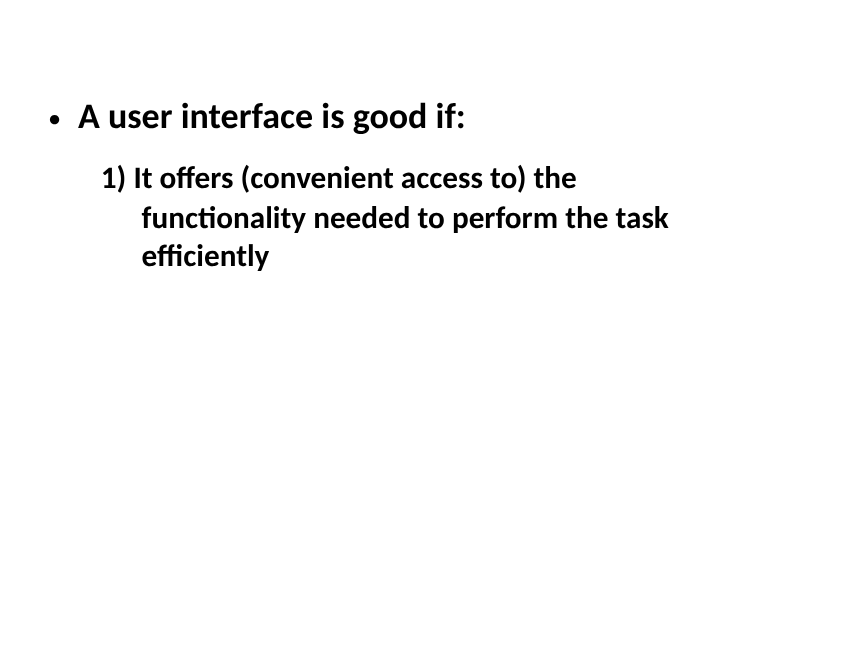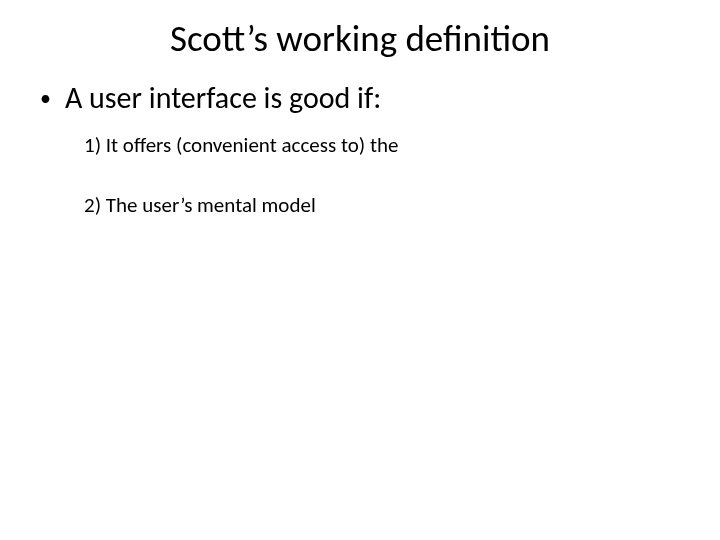--- a/index.html
+++ b/index.html
@@ -27,48 +27,49 @@
       line-height: 1.25;
       margin-bottom: 16px;
       padding-left: 4px;
     }
     .bullet-dot {
       font-size: 22px;
       padding-top: 6px;
       margin-right: 14px;
       flex-shrink: 0;
     }
-    .main-bullet-text { flex: 1; }
+    .main-bullet-text { flex: 1; font-weight: bold; }
     .sub-item {
-      font-size: 21px;
+      font-size: 26px;
       line-height: 1.25;
       padding-left: 48px;
       margin-bottom: 34px;
       max-width: 600px;
+      font-weight: bold;
     }
     .sub-item-label {
       display: block;
       text-indent: 0;
     }
     .sub-item-body {
       display: block;
       padding-left: 34px;
     }
   </style>
 </head>
 <body>
 
 <div class="title">
-  <span>Scott’s working definition</span><br>
+  <br>
 </div>
 
 <div class="main-bullet">
   <span class="bullet-dot">•</span>
   <span class="main-bullet-text">A user interface is good if:</span>
 </div>
 
 <div class="sub-item">
   <span class="sub-item-label">1) It offers (convenient access to) the</span>
+  <span class="sub-item-body">functionality needed to perform the task efficiently</span>
 </div>
 
 <div class="sub-item">
-  <span class="sub-item-label">2) The user’s mental model</span>
 </div>
 
 </body></html>

